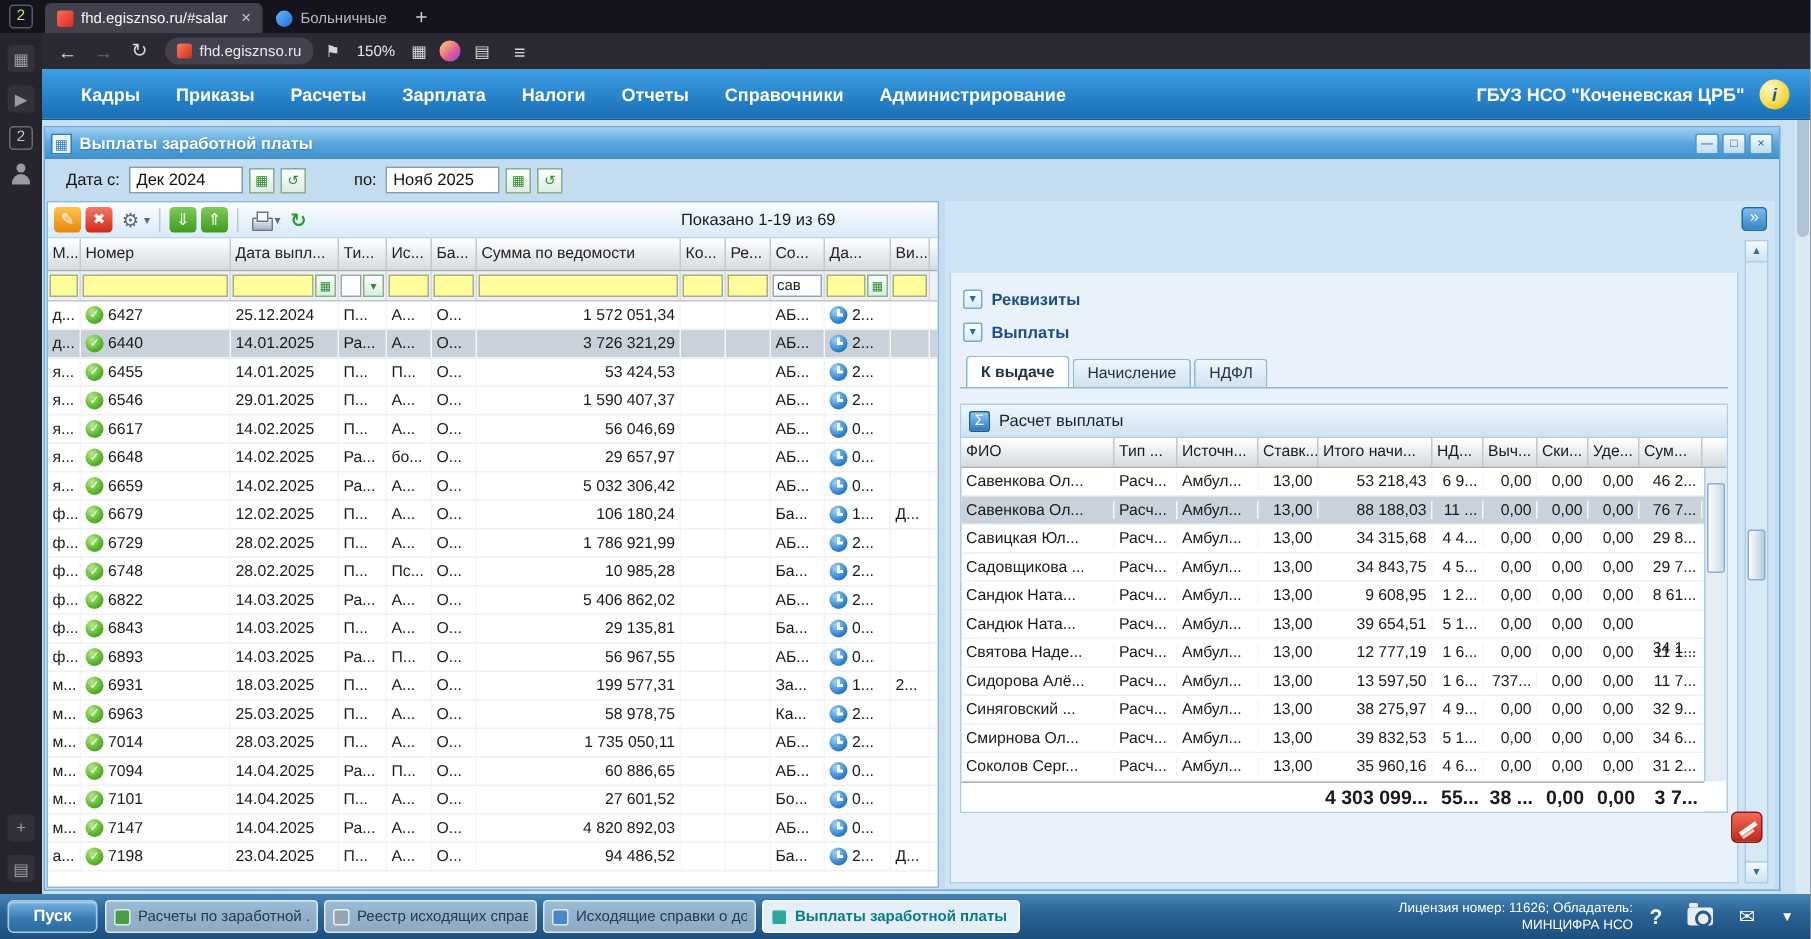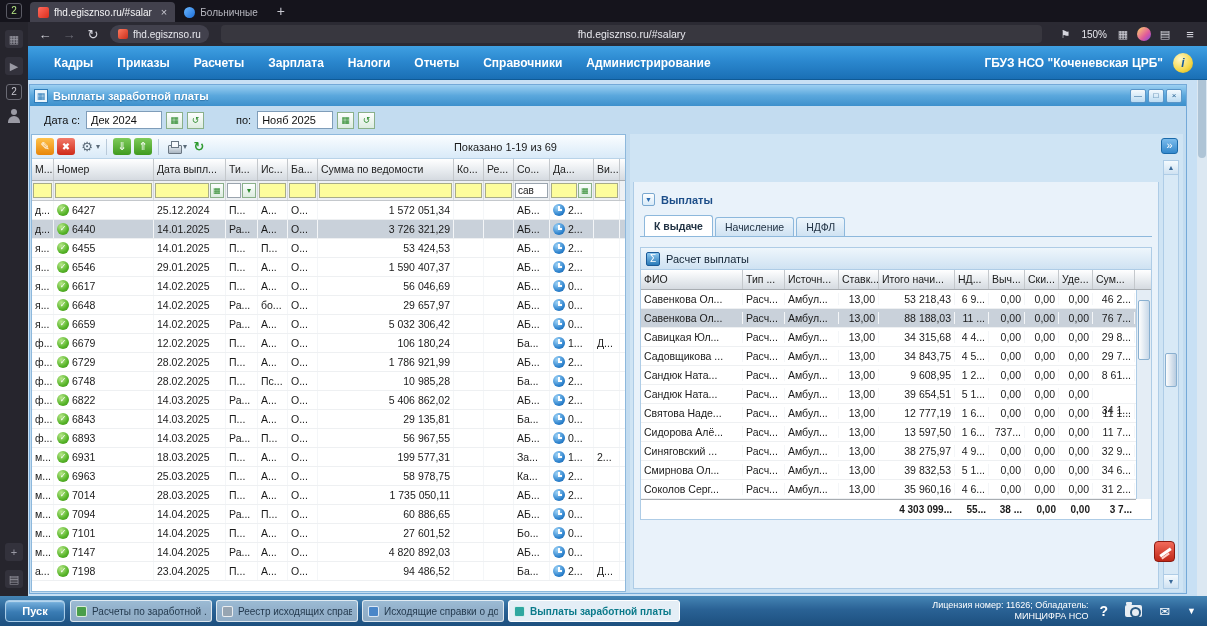--- a/index.html
+++ b/index.html
@@ -111,21 +111,21 @@
 .calcbox{position:relative;margin-top:10px;background:#fff;border:1px solid #aecce6}
 .calc-h{height:22px;background:linear-gradient(#eef6fc,#cfe2f2);border-bottom:1px solid #aecce6;display:flex;align-items:center;gap:6px;padding:0 5px;font-size:11px;color:#123}
 .sigma{width:14px;height:14px;background:linear-gradient(#8ec8f0,#2a7ab8);border:1px solid #1a5a98;border-radius:2px;color:#fff;font-size:10px;line-height:12px;text-align:center;flex:none}
 .rheader{display:flex;height:20px;background:linear-gradient(#ffffff,#e7ebef 55%,#d5dae0);border-bottom:1px solid #a8adb2;font-size:10.5px}
 .rhc{flex:none;border-right:1px solid #c4c8cc;padding:3px;white-space:nowrap;overflow:hidden}
 .rbody{margin-right:15px}
 .rrow{height:19px;display:flex;align-items:center;border-bottom:1px solid #eef0f2;font-size:10.5px}
 .rrow.sel{background:#c9d1da}
 .rc{flex:none;padding:0 3px;white-space:nowrap;overflow:hidden;border-right:1px solid #f4f6f8}
 .rc.num{text-align:right}
-.rtotals{display:flex;height:20px;align-items:center;border-top:1px solid #a8adb2;font-weight:bold;font-size:10px;margin-right:15px;background:#fff}
+.rtotals{display:flex;height:20px;align-items:center;border-top:1px solid #a8adb2;font-weight:bold;font-size:13px;margin-right:15px;background:#fff}
 .rc.tot{overflow:visible;border-right:none}
 .tscroll{position:absolute;right:0;top:42px;bottom:20px;width:15px;background:#e4edf5;border-left:1px solid #aecce6}
 .tthumb{position:absolute;left:1px;right:1px;top:10px;height:60px;background:linear-gradient(90deg,#fdfdfd,#c8d8e8);border:1px solid #8ab0d0;border-radius:2px}
 .vscroll{position:absolute;right:4px;top:26px;bottom:3px;width:16px;background:#d8e9f6;border:1px solid #aecce6}
 .varrow{position:absolute;left:0;right:0;top:0;height:14px;font-size:7px;color:#3a6a9a;text-align:center;line-height:14px;background:linear-gradient(#f4fafe,#cfe2f2);border-bottom:1px solid #aecce6}
 .varrow.down{top:auto;bottom:0;border-bottom:none;border-top:1px solid #aecce6}
 .vthumb{position:absolute;left:1px;right:1px;top:45%;height:34px;background:linear-gradient(90deg,#fdfdfd,#b8cce0);border:1px solid #8ab0d0;border-radius:2px}
 .red-ic{position:absolute;right:8px;bottom:30px;width:21px;height:21px;background:linear-gradient(#f26a5a,#c02818);border:1px solid #8a1a10;border-radius:4px;z-index:6}
 .red-ic::before{content:"";position:absolute;left:4px;top:9px;width:13px;height:3px;background:#fff;transform:rotate(-35deg)}
 .red-ic::after{content:"";position:absolute;left:6px;top:13px;width:9px;height:2px;background:#ffd0c8;transform:rotate(-35deg)}
@@ -171,23 +171,20 @@
     <div class="newtab">+</div>
   </div>
 
   <div class="toolbarrow">
     <div class="nav-ic">←</div>
     <div class="nav-ic dim">→</div>
     <div class="nav-ic">↻</div>
     <div class="site-chip">
       <span class="chip-ic"></span>
       <span>fhd.egisznso.ru</span>
-    </div>
-    <div class="addressbar">
-      <span>fhd.egisznso.ru/#salary</span>
     </div>
     <div class="tb-right">
       <span class="nav-ic sm">⚑</span>
       <span class="zoom">150%</span>
       <span class="nav-ic sm">▦</span>
       <span class="avatar"></span>
       <span class="nav-ic sm">▤</span>
       <span class="nav-ic">≡</span>
     </div>
   </div>
@@ -592,20 +589,24 @@
           <div class="lc" style="width: 26px;">Д...</div>
         </div>
       </div>
   </div>
 
   <div class="rightpanel">
     <div class="collapse-btn">»</div>
     <div class="rcontent">
       <div class="section-h">
         <span class="tri">▼</span>
+        <span class="sec-label">Реквизиты</span>
+      </div>
+      <div class="section-h">
+        <span class="tri">▼</span>
         <span class="sec-label">Выплаты</span>
       </div>
       <div class="stabs">
           <div class="stab active">К выдаче</div>
           <div class="stab">Начисление</div>
           <div class="stab">НДФЛ</div>
         </div>
       <div class="calcbox">
         <div class="calc-h">
           <span class="sigma">Σ</span>

